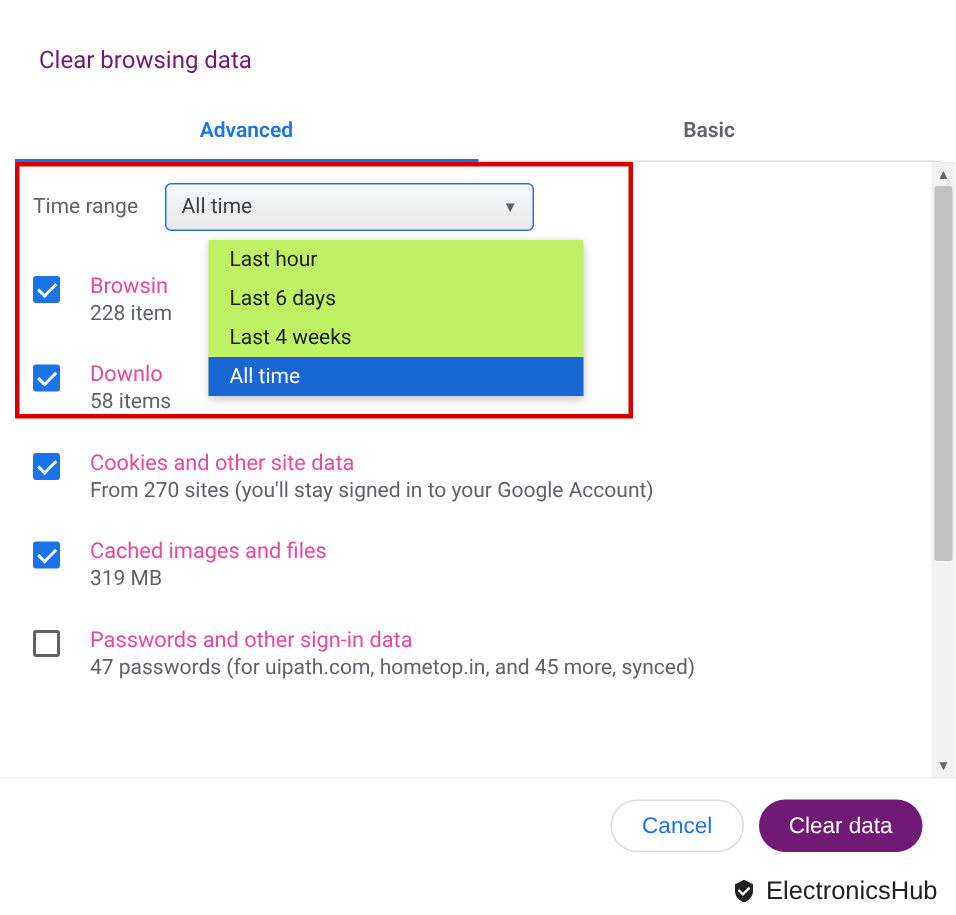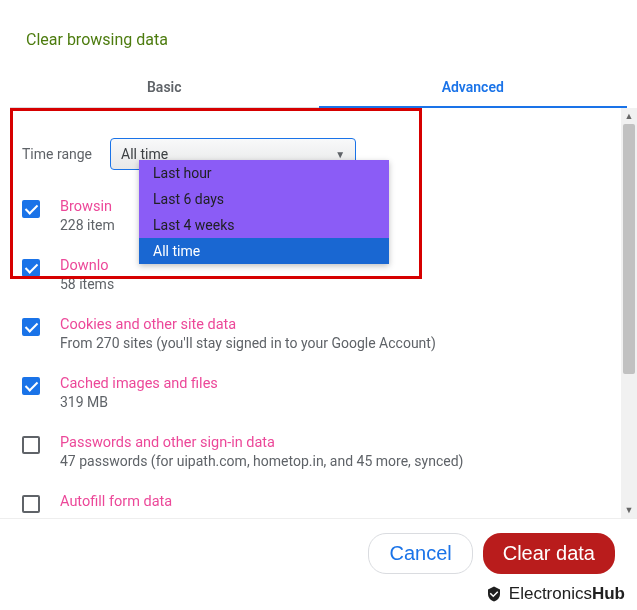--- a/index.html
+++ b/index.html
@@ -14,21 +14,21 @@
       overflow: hidden;
     }
     .dialog {
       padding: 20px 0 0 0;
       position: relative;
     }
     .title {
       font-size: 16px;
       font-weight: 400;
       padding: 10px 27px 18px 26px;
-      color: #4d7c0f;
+      color: #701a75;
     }
     .tabs {
       display: flex;
       border-bottom: 1px solid #dadce0;
       margin: 0 10px;
     }
     .tab {
       flex: 1;
       text-align: center;
       padding: 12px 0;
@@ -47,21 +47,21 @@
       left: 0; right:0; bottom: -1px;
       height: 2px;
       background: #1a73e8;
     }
     .content-wrap {
       position: relative;
       height: 410px;
       overflow: hidden;
     }
     .content {
-      padding: 30px 22px 0 22px;
+      padding: 14px 22px 0 22px;
       height: 100%;
       overflow-y: auto;
     }
     .row-range {
       display: flex;
       align-items: center;
       gap: 18px;
       margin-bottom: 18px;
     }
     .label-text {
@@ -83,21 +83,21 @@
     }
     .select-box .chev {
       font-size: 10px;
       color: #5f6368;
     }
     .dropdown {
       position: absolute;
       left: 139px;
       top: 52px;
       width: 250px;
-      background: #8b5cf6;
+      background: #bef264;
       box-shadow: 0 2px 6px rgba(0,0,0,0.25);
       z-index: 20;
     }
     .dropdown-item {
       padding: 5px 14px;
       font-size: 14px;
       cursor: pointer;
       color: #202124;
     }
     .dropdown-item.selected {
@@ -183,57 +183,57 @@
     .footer {
       display: flex;
       justify-content: flex-end;
       gap: 10px;
       padding: 14px 22px;
       border-top: 1px solid #eee;
     }
     .btn {
       padding: 8px 20px;
       border-radius: 18px;
-      font-size: 20px;
+      font-size: 15px;
       font-weight: 500;
       cursor: pointer;
       border: none;
     }
     .btn-cancel {
       background: #fff;
       color: #1a73e8;
       border: 1px solid #dadce0;
     }
     .btn-primary {
-      background: #b91c1c;
+      background: #701a75;
       color: #fff;
     }
     .watermark {
       position: absolute;
       right: 12px;
       bottom: 6px;
       font-size: 17px;
       color: #202020;
       display: flex;
       align-items: center;
       gap: 6px;
       font-family: Arial, sans-serif;
     }
-    .watermark b { font-weight: 700; }
+    .watermark b { font-weight: 400; }
     .wm-icon { width:18px; height:18px; }
   </style>
 </head>
 <body>
 
 <div class="dialog">
   <div class="title">Clear browsing data</div>
 
   <div class="tabs">
+    <div class="tab active">Advanced</div>
     <div class="tab">Basic</div>
-    <div class="tab active">Advanced</div>
   </div>
 
   <div class="content-wrap">
     <div class="content">
 
       <div class="row-range">
         <span class="label-text">Time range</span>
         <div class="select-box">
           <span>All time</span>
           <span class="chev">▼</span>
@@ -273,26 +273,20 @@
       </div>
 
       <div class="check-row">
         <div class="checkbox"></div>
         <div class="check-text">
           <div class="primary">Passwords and other sign-in data</div>
           <div class="secondary">47 passwords (for uipath.com, hometop.in, and 45 more, synced)</div>
         </div>
       </div>
 
-      <div class="check-row">
-        <div class="checkbox"></div>
-        <div class="check-text">
-          <div class="primary">Autofill form data</div>
-        </div>
-      </div>
 
     </div>
 
     <div class="dropdown">
       <div class="dropdown-item">Last hour</div>
       <div class="dropdown-item">Last 6 days</div>
       <div class="dropdown-item">Last 4 weeks</div>
       <div class="dropdown-item selected">All time</div>
     </div>
 

